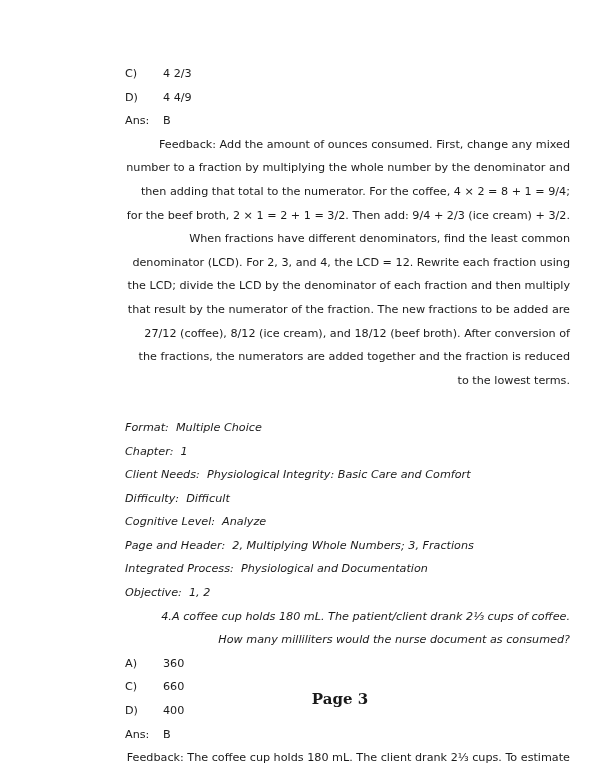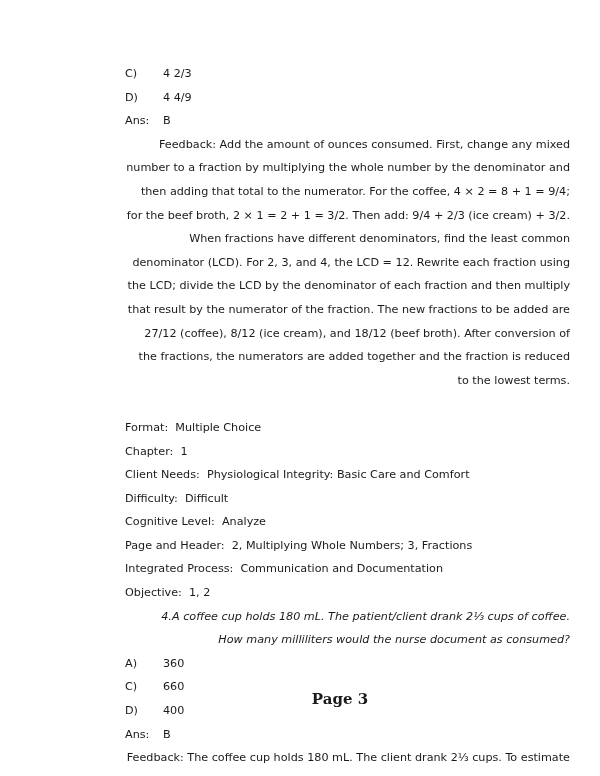--- a/index.html
+++ b/index.html
@@ -49,20 +49,21 @@
     text-align: right;
     margin: 0;
   }
   .blank-line {
     display: block;
     height: 23.6px;
   }
   .meta-line {
     display: block;
     white-space: pre-wrap;
+    font-style: italic;
   }
   .q-line {
     display: block;
     font-style: italic;
   }
   .q-num {
     display: inline-block;
     width: 38px;
   }
   .footer {
@@ -92,21 +93,21 @@
     <p class="para">Feedback: Add the amount of ounces consumed. First, change any mixed number to a fraction by multiplying the whole number by the denominator and then adding that total to the numerator. For the coffee, 4 × 2 = 8 + 1 = 9/4; for the beef broth, 2 × 1 = 2 + 1 = 3/2. Then add: 9/4 + 2/3 (ice cream) + 3/2. When fractions have different denominators, find the least common denominator (LCD). For 2, 3, and 4, the LCD = 12. Rewrite each fraction using the LCD; divide the LCD by the denominator of each fraction and then multiply that result by the numerator of the fraction. The new fractions to be added are 27/12 (coffee), 8/12 (ice cream), and 18/12 (beef broth). After conversion of the fractions, the numerators are added together and the fraction is reduced to the lowest terms.</p>
 
     <span class="blank-line"></span>
 
     <span class="meta-line">Format:  Multiple Choice</span>
     <span class="meta-line">Chapter:  1</span>
     <span class="meta-line">Client Needs:  Physiological Integrity: Basic Care and Comfort</span>
     <span class="meta-line">Difficulty:  Difficult</span>
     <span class="meta-line">Cognitive Level:  Analyze</span>
     <span class="meta-line">Page and Header:  2, Multiplying Whole Numbers; 3, Fractions</span>
-    <span class="meta-line">Integrated Process:  Communication and Documentation</span>
+    <span class="meta-line">Integrated Process:  Physiological and Documentation</span>
     <span class="meta-line">Objective:  1, 2</span>
 
     <p class="para q-line"><span class="q-num">4.</span><span>A coffee cup holds 180 mL. The patient/client drank 2⅓ cups of coffee. How many milliliters would the nurse document as consumed?</span></p>
 
     <span class="opt-line"><span class="opt-letter">A)</span><span>360</span></span>
 
 
     <span class="opt-line"><span class="opt-letter">C)</span><span>660</span></span>
 
     <span class="opt-line"><span class="opt-letter">D)</span><span>400</span></span>

